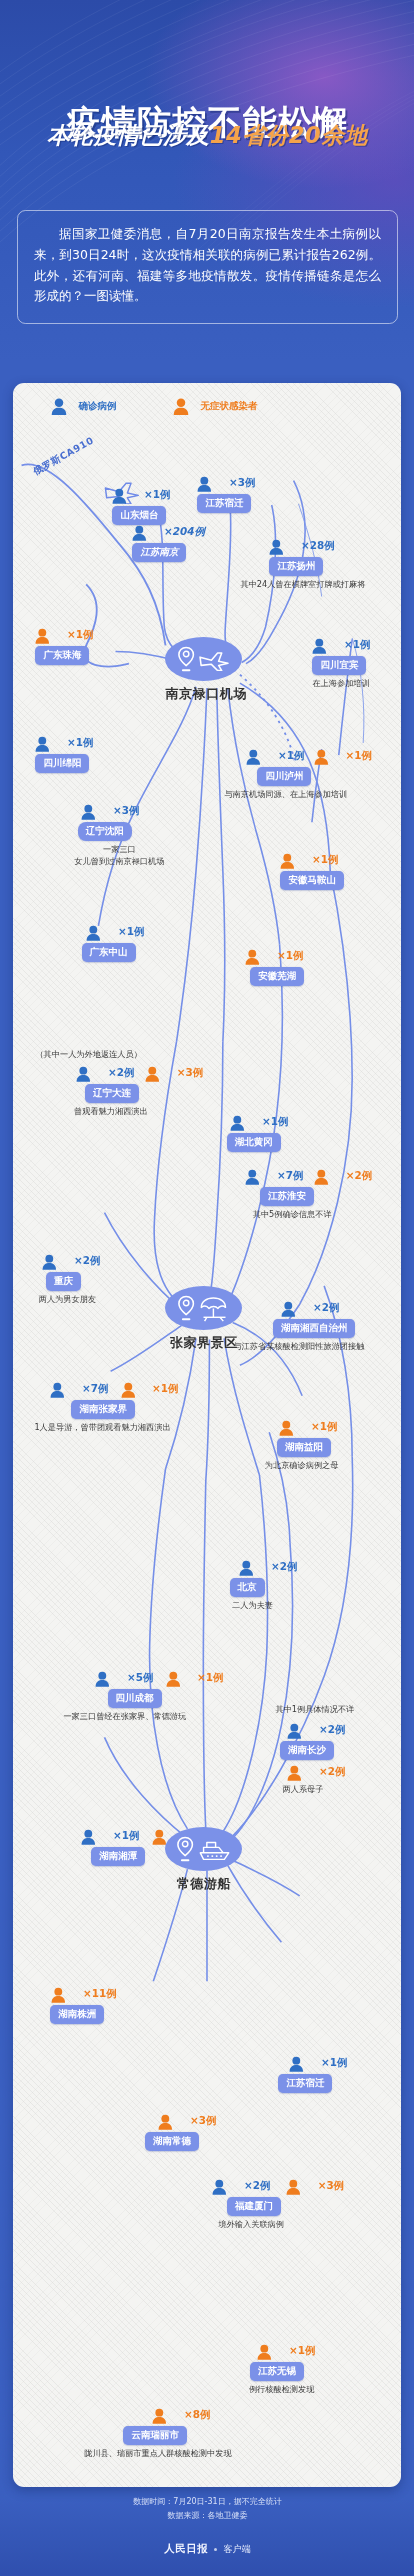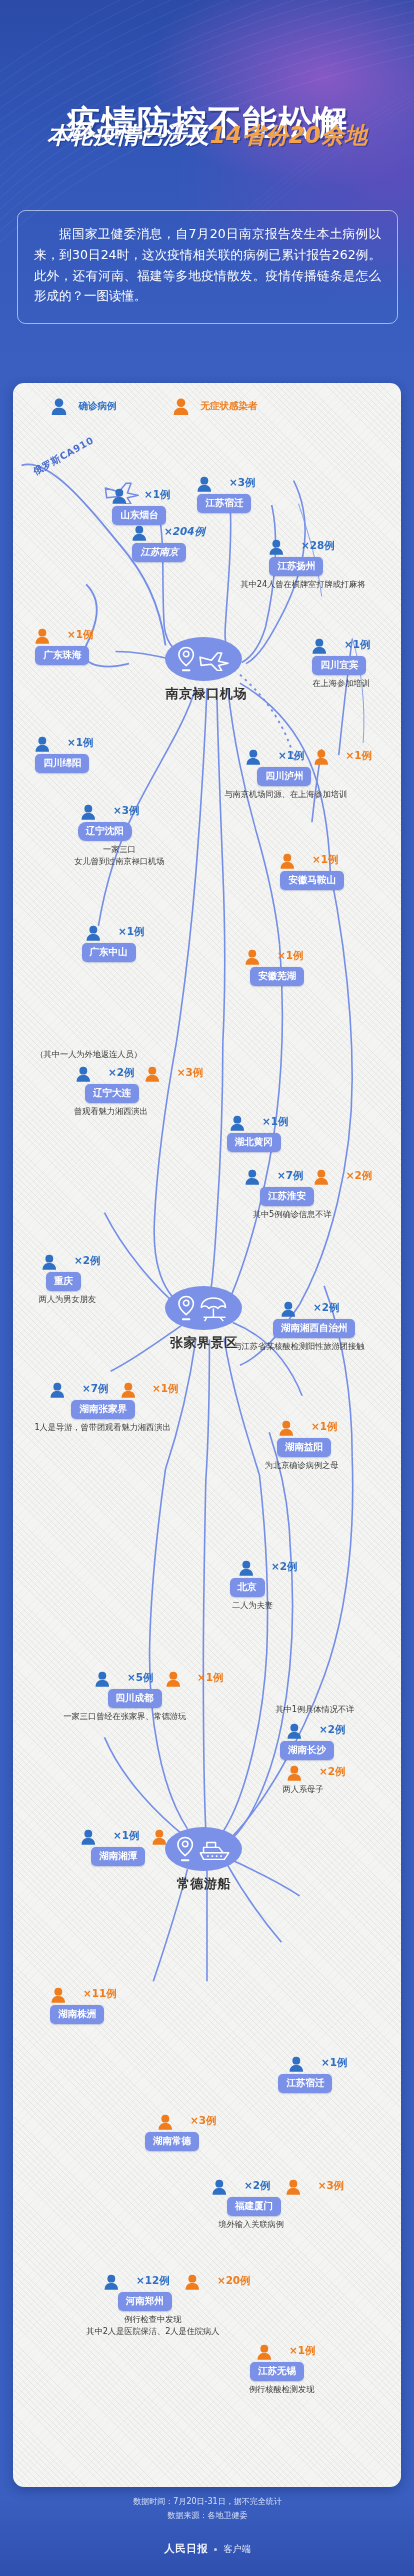--- a/index.html
+++ b/index.html
@@ -731,56 +731,48 @@
             <circle cx="13" cy="8" r="7" fill="#ef7d1e"></circle>
             <path d="M1,28 C1,19 7,16 13,16 C19,16 25,19 25,28 Z" fill="#ef7d1e"></path>
           </svg>
         <span class="cnum o">×3例</span>
       </span>
     </div>
     <div class="pill" style="margin-left:14.6px;">福建厦门</div>
     <div class="note" style="margin-left:6.1px;">境外输入关联病例</div>
   </div>
 
-  <div class="node ta-l" style="left:91px; top:1891px;">
-    <div class="counts">
-      <span class="cgrp">
-        <svg width="14.6" height="16" viewBox="0 0 26 28">
-            <circle cx="13" cy="8" r="7" fill="#2f6fc4"></circle>
-            <path d="M1,28 C1,19 7,16 13,16 C19,16 25,19 25,28 Z" fill="#2f6fc4"></path>
-          </svg>
-        <span class="cnum b">×12例</span>
-      </span>
-      <span class="cgrp" style="margin-left:13.4px;">
-        <svg width="14.6" height="16" viewBox="0 0 26 28">
-            <circle cx="13" cy="8" r="7" fill="#ef7d1e"></circle>
-            <path d="M1,28 C1,19 7,16 13,16 C19,16 25,19 25,28 Z" fill="#ef7d1e"></path>
-          </svg>
-        <span class="cnum o">×20例</span>
-      </span>
-    </div>
-    <div class="pill" style="margin-left:13.4px;">河南郑州</div>
-    <div class="note" style="margin-left:-34px; text-align:center; width:165px;">例行检查中发现
-其中2人是医院保洁、2人是住院病人</div>
-  </div>
 
   <div class="node ta-l" style="left:244px; top:1961px;">
     <div class="counts">
       <span class="cgrp">
         <svg width="14.6" height="16" viewBox="0 0 26 28">
             <circle cx="13" cy="8" r="7" fill="#ef7d1e"></circle>
             <path d="M1,28 C1,19 7,16 13,16 C19,16 25,19 25,28 Z" fill="#ef7d1e"></path>
           </svg>
         <span class="cnum o">×1例</span>
       </span>
     </div>
     <div class="pill" style="margin-left:-7.3px;">江苏无锡</div>
     <div class="note" style="margin-left:-8.5px;">例行核酸检测发现</div>
   </div>
 
+  <div class="node ta-l" style="left:139px; top:2025px;">
+    <div class="counts">
+      <span class="cgrp">
+        <svg width="14.6" height="16" viewBox="0 0 26 28">
+            <circle cx="13" cy="8" r="7" fill="#ef7d1e"></circle>
+            <path d="M1,28 C1,19 7,16 13,16 C19,16 25,19 25,28 Z" fill="#ef7d1e"></path>
+          </svg>
+        <span class="cnum o">×8例</span>
+      </span>
+    </div>
+    <div class="pill" style="margin-left:-29px;">云南瑞丽市</div>
+    <div class="note" style="margin-left:-101px; text-align:center; width:213px;">陇川县、瑞丽市重点人群核酸检测中发现</div>
+  </div>
 
 </div>
 
 <div class="footer">
   <div class="foot-line">数据时间：7月20日-31日，据不完全统计</div>
   <div class="foot-line">数据来源：各地卫健委</div>
 </div>
 <div class="brand">
   <span class="brand-a">人民日报</span>
   <span class="brand-dot"></span>

